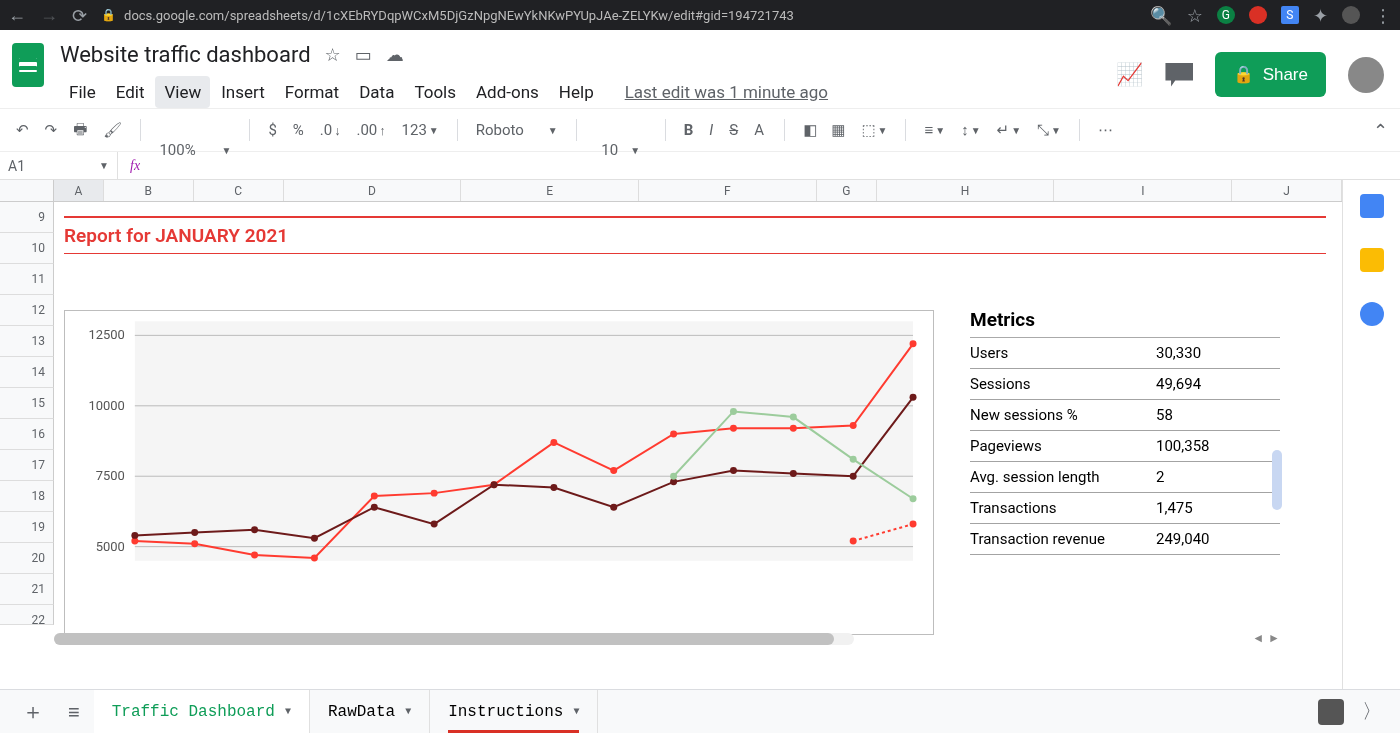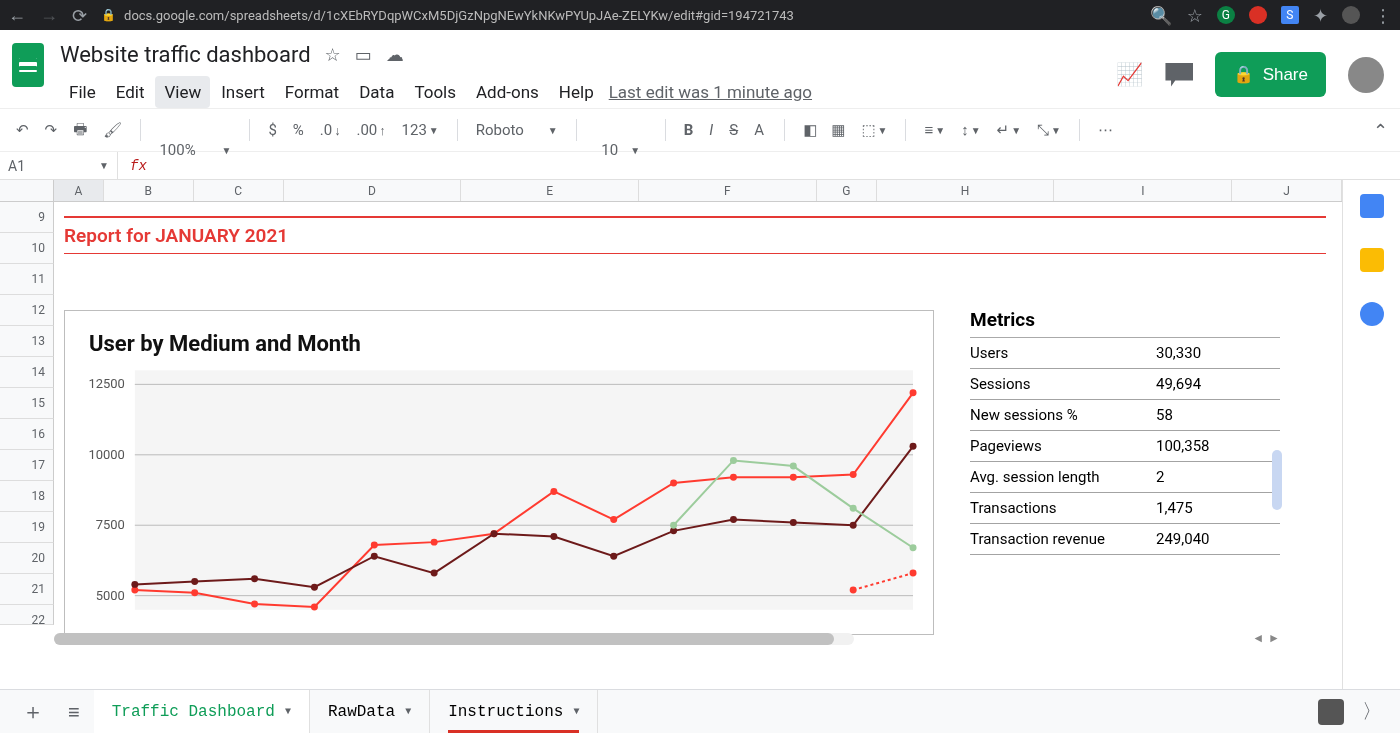--- a/index.html
+++ b/index.html
@@ -18,21 +18,21 @@
 .logo { width: 40px; height: 54px; display: flex; align-items: center; justify-content: center; }
 .logo-sq { width: 32px; height: 44px; background: #0f9d58; border-radius: 4px; display: flex; align-items: center; justify-content: center; }
 .logo-sq::after { content:""; width: 18px; height: 14px; background: #fff; border-radius: 1px; display: block; box-shadow: inset 0 4px 0 #0f9d58, inset 0 8px 0 #fff, inset 0 12px 0 #0f9d58; }
 .title-area { flex: 1; }
 .doc-title { display: flex; align-items: center; gap: 14px; height: 32px; }
 .doc-title .name { font-size: 22px; color: #202124; }
 .doc-title .ic { color: #5f6368; font-size: 18px; cursor: pointer; }
 .menubar { display: flex; gap: 2px; padding-top: 6px; align-items: center; }
 .menubar .mi { padding: 6px 9px; font-size: 17px; color: #202124; border-radius: 4px; cursor: pointer; }
 .menubar .mi.active { background: #e8eaed; }
-.menubar .last-edit { margin-left: 4px; color: #5f6368; text-decoration: underline; font-size: 17px; }
+.menubar .last-edit { margin-left: 20px; color: #5f6368; text-decoration: underline; font-size: 17px; }
 .right-area { display: flex; align-items: center; gap: 22px; padding-top: 14px; }
 .right-area .trend { color: #5f6368; font-size: 22px; }
 .right-area .comments { width: 28px; height: 24px; background: #5f6368; clip-path: polygon(0 0,100% 0,100% 75%,35% 75%,20% 100%,20% 75%,0 75%); }
 .share-btn { background: #0f9d58; color: #fff; border: none; border-radius: 6px; padding: 12px 18px; font-size: 17px; font-weight: 500; display: flex; align-items: center; gap: 8px; cursor: pointer; }
 .avatar { width: 36px; height: 36px; border-radius: 50%; background: #888 center/cover; }
 
 
 .toolbar { height: 44px; border-top: 1px solid #eee; border-bottom: 1px solid #eee; display: flex; align-items: center; padding: 0 12px; gap: 8px; color: #5f6368; font-size: 15px; position: relative; }
 .toolbar .sep { width: 1px; height: 22px; background: #dadce0; margin: 0 6px; }
 .toolbar .tb { padding: 4px 4px; cursor: pointer; display: inline-flex; align-items: center; gap: 2px; }
@@ -40,21 +40,21 @@
 .toolbar .font { width: 90px; }
 .caret { font-size: 10px; color: #5f6368; }
 .text-color-swatch { width: 20px; display: inline-block; }
 .text-color-swatch .bar { height: 4px; display: block; margin-top: -2px; }
 .toolbar .collapse-arrow { position: absolute; right: 12px; font-size: 18px; color: #5f6368; }
 
 
 .formula-bar { height: 28px; border-bottom: 1px solid #e0e0e0; display: flex; align-items: center; font-size: 14px; color: #5f6368; }
 .cell-ref { width: 118px; padding-left: 8px; border-right: 1px solid #e0e0e0; display: flex; align-items: center; justify-content: space-between; height: 100%; }
 .cell-ref .caret { margin-right: 8px; }
-.fx { padding: 0 12px; font-style: italic; color: #b91c1c; font-family: Liberation Mono, monospace; }
+.fx { padding: 0 12px; font-style: italic; color: #a21caf; font-family: Liberation Serif, serif; }
 .formula-input { flex: 1; height: 100%; border: none; outline: none; }
 
 
 .sheet-wrap { display: flex; height: calc(733px - 30px - 78px - 44px - 28px - 44px); }
 .grid-area { flex: 1; position: relative; overflow: hidden; }
 .col-headers { display: flex; border-bottom: 1px solid #ccc; background: #f8f9fa; height: 22px; font-size: 12px; color: #5f6368; }
 .corner { width: 54px; border-right: 1px solid #ccc; background: #f8f9fa; }
 .ch { border-right: 1px solid #ddd; text-align: center; line-height: 22px; }
 .chA { width: 50px; background:#e8eaed; } .chB{width:90px;} .chC{width:90px;} .chD{width:178px;} .chE{width:178px;} .chF{width:178px;} .chG{width:60px;} .chH{width:178px;} .chI{width:178px;} .chJ{width:110px;}
 .row { display: flex; height: 31px; }
@@ -285,21 +285,20 @@
         </div>
         <div class="row row-last">
           <div class="rh">22</div>
           <div class="cell-body"></div>
         </div>
       </div>
 
     <div class="report-title">Report for JANUARY 2021</div>
 
     <div class="chart-card">
-      <div class="title">User by Medium and Month</div>
       <svg id="chart-svg" viewBox="0 0 870 270">
           <rect x="70" y="10" width="780" height="240" fill="#f5f5f5"></rect>
           <line x1="70" x2="850" y1="235.88235294117646" y2="235.88235294117646" stroke="#bbb" stroke-width="1"></line>
           <text x="60" y="239.88235294117646" text-anchor="end" font-size="13" fill="#555">5000</text>
           <line x1="70" x2="850" y1="165.2941176470588" y2="165.2941176470588" stroke="#bbb" stroke-width="1"></line>
           <text x="60" y="169.2941176470588" text-anchor="end" font-size="13" fill="#555">7500</text>
           <line x1="70" x2="850" y1="94.70588235294117" y2="94.70588235294117" stroke="#bbb" stroke-width="1"></line>
           <text x="60" y="98.70588235294117" text-anchor="end" font-size="13" fill="#555">10000</text>
           <line x1="70" x2="850" y1="24.117647058823533" y2="24.117647058823533" stroke="#bbb" stroke-width="1"></line>
           <text x="60" y="28.117647058823533" text-anchor="end" font-size="13" fill="#555">12500</text>

